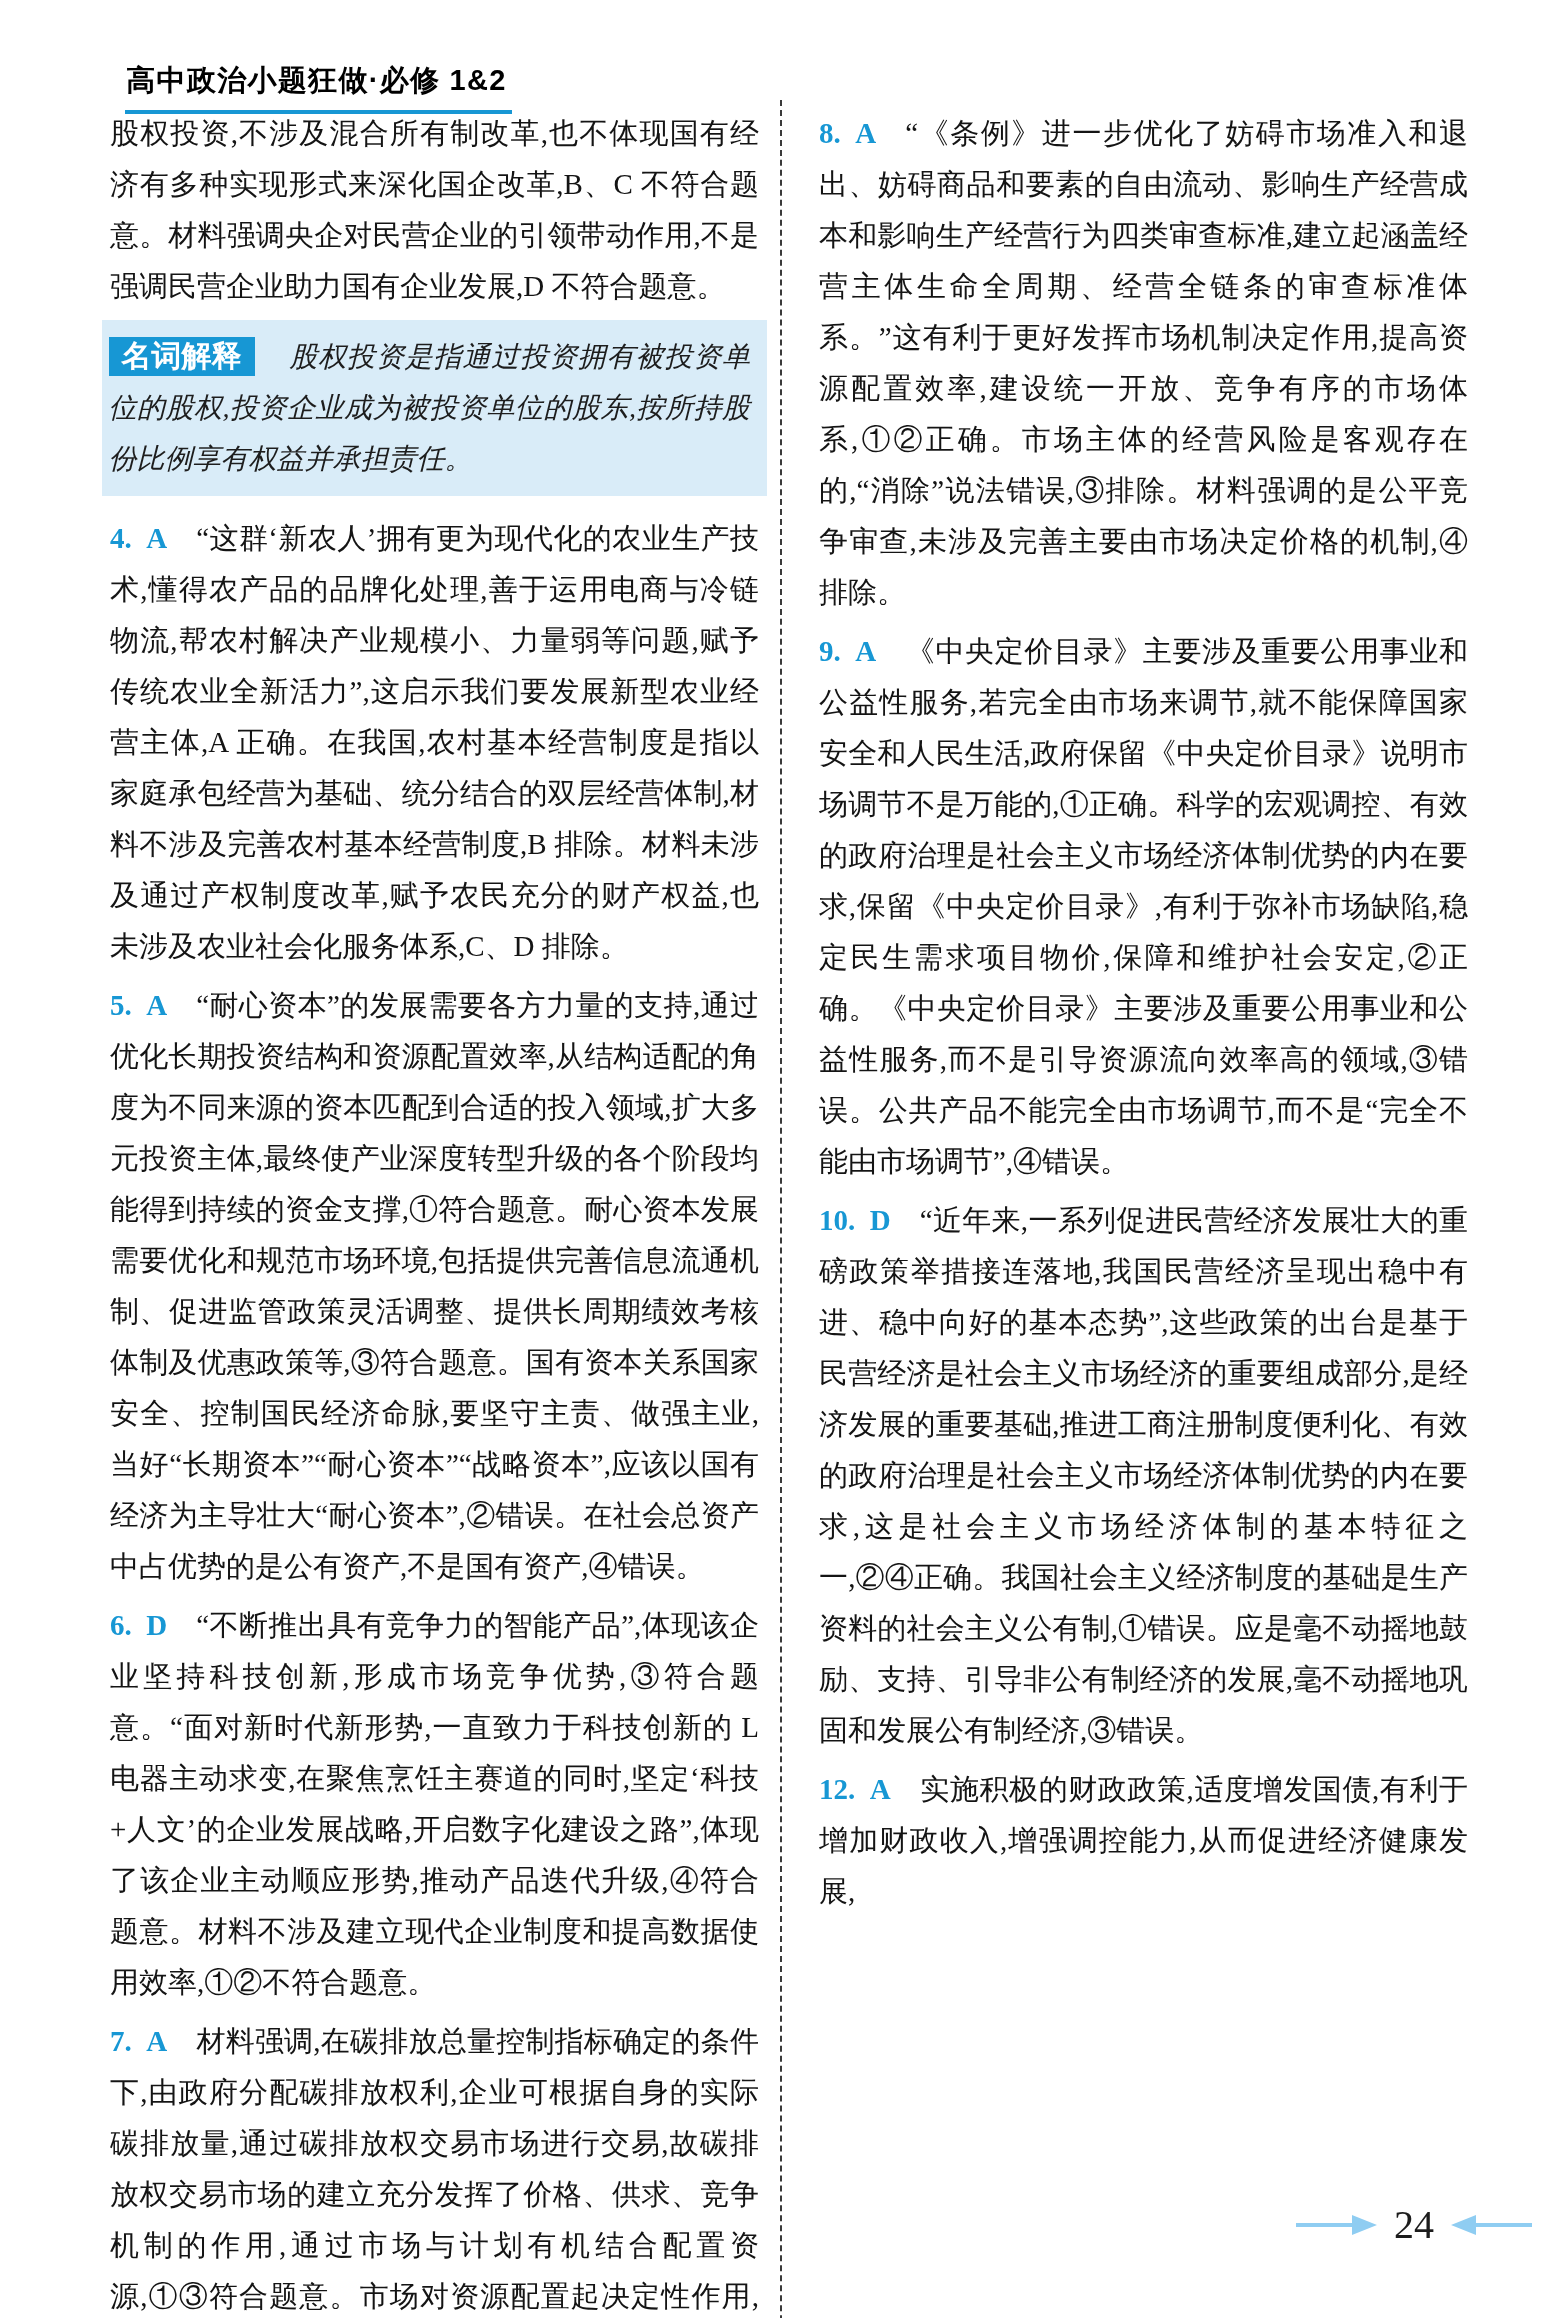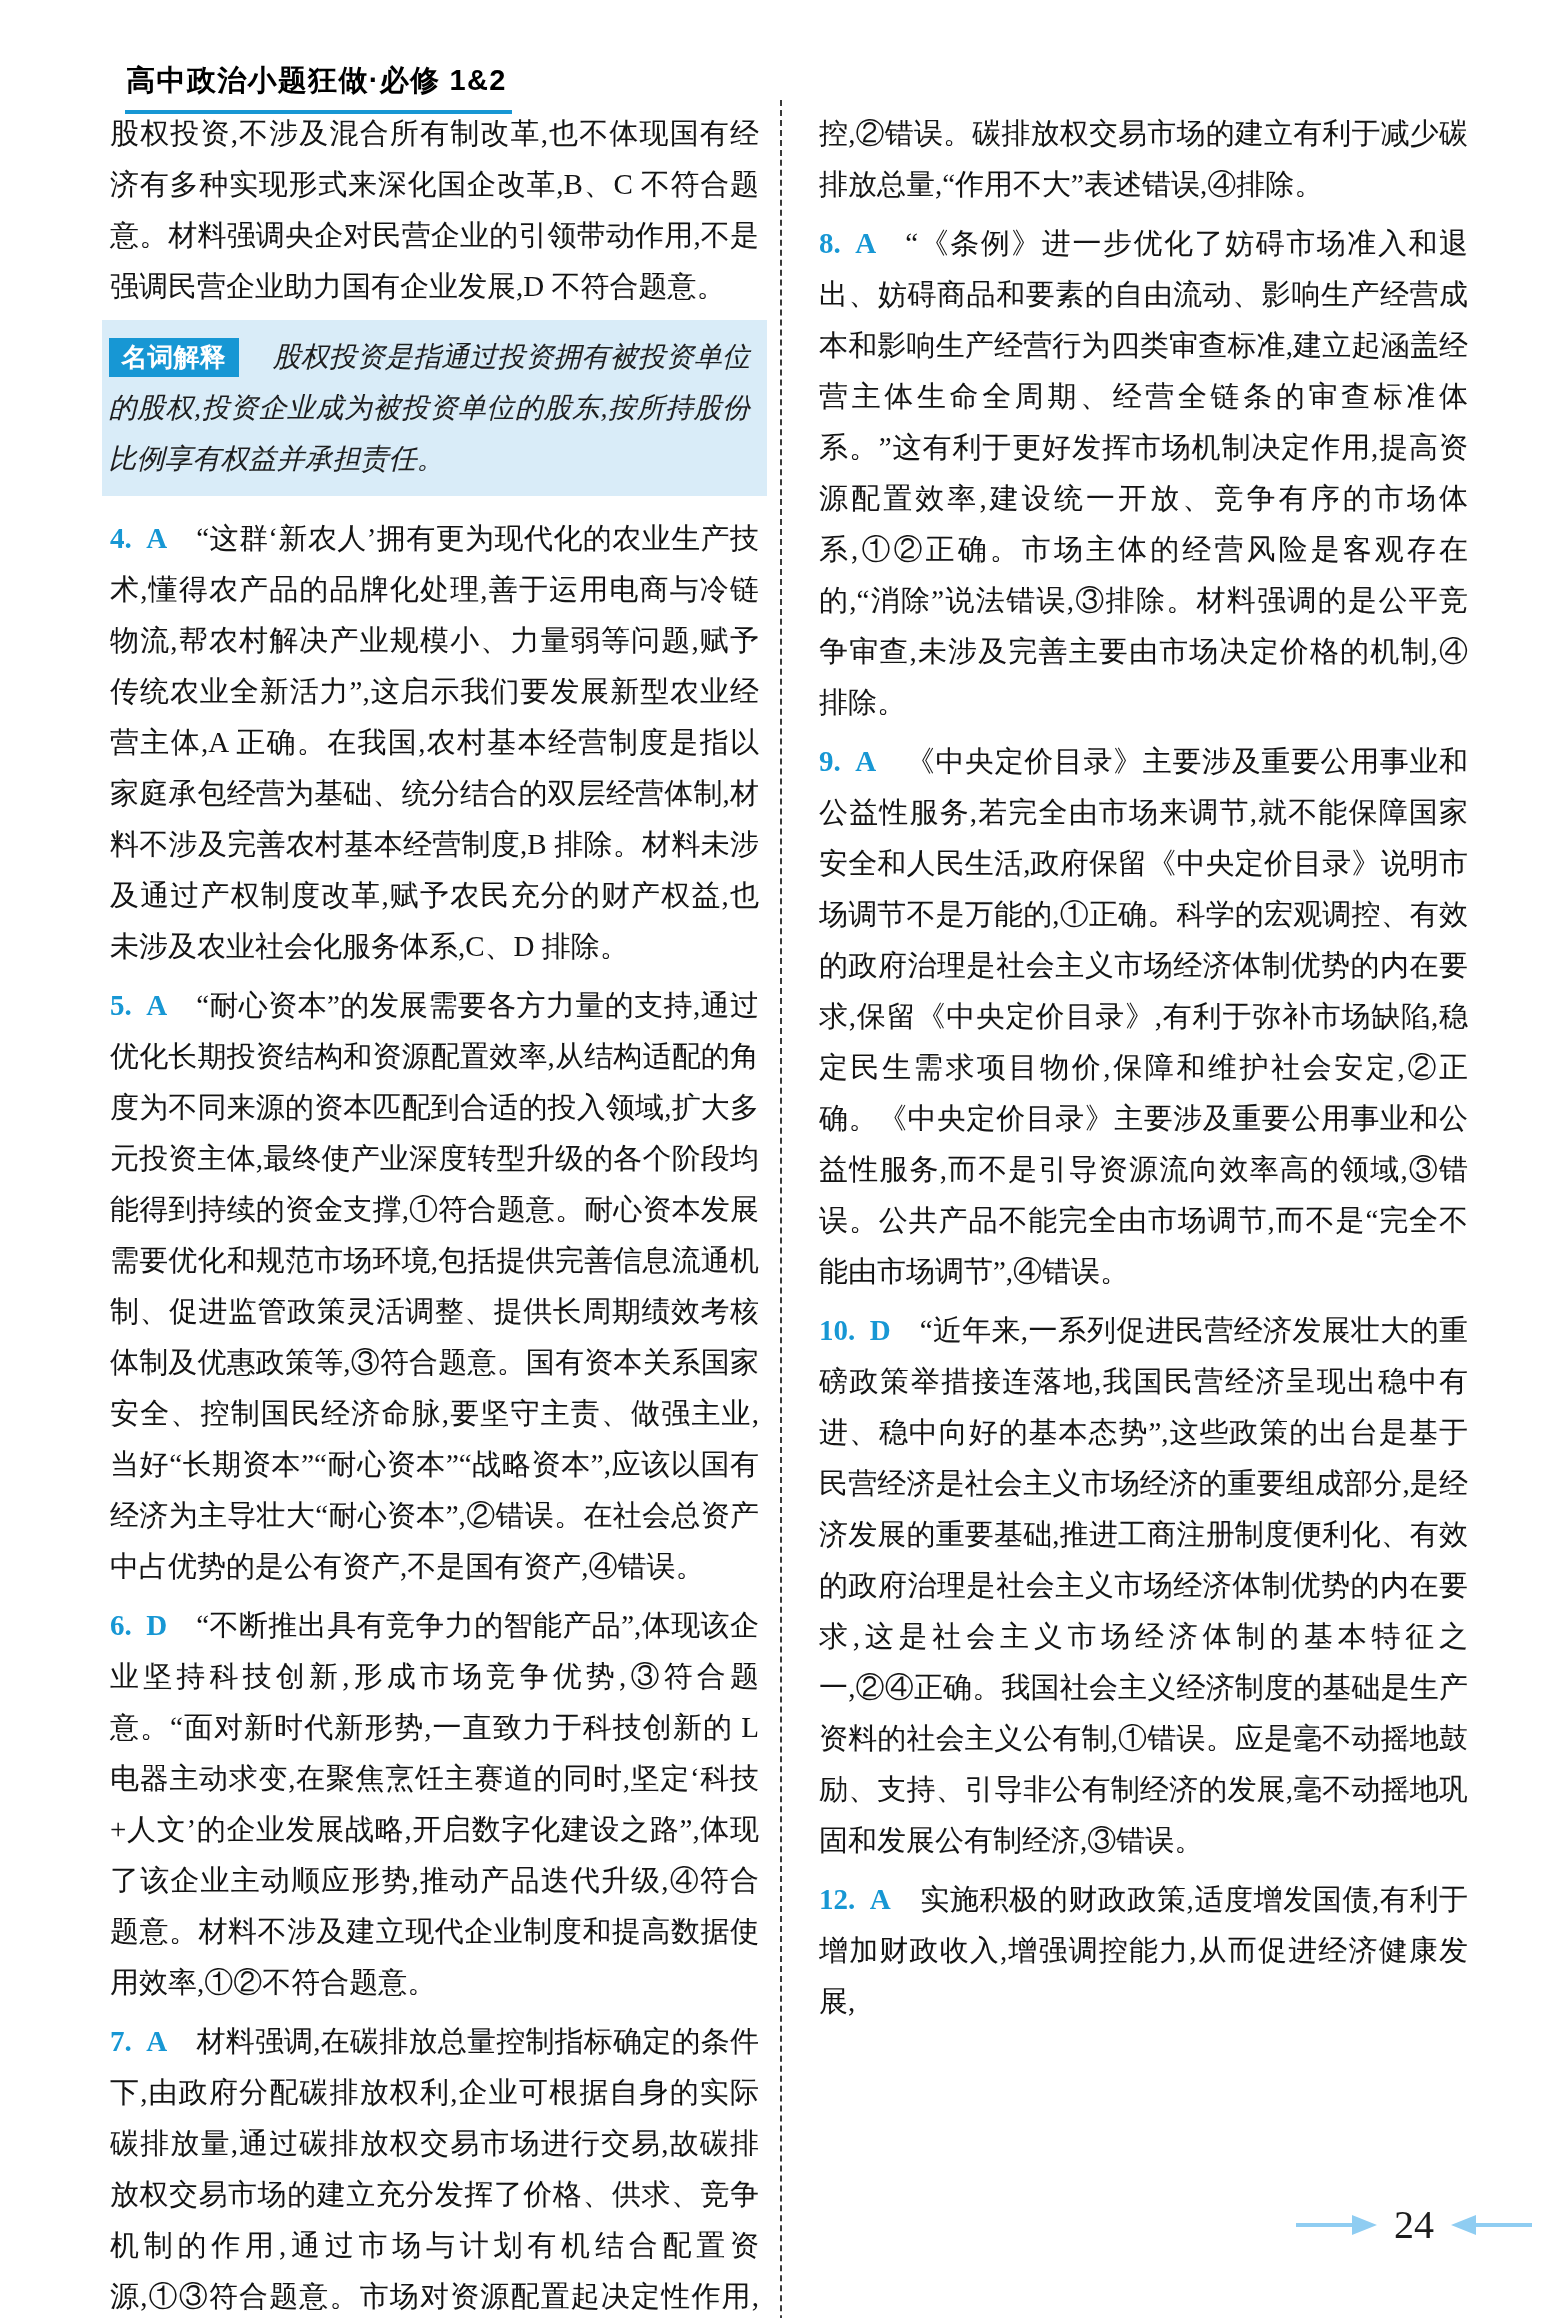--- a/index.html
+++ b/index.html
@@ -61,21 +61,21 @@
     background: #d9ecf8;
     margin: 8px 0 17px 0;
     padding: 10.5px 17px 12px 6.6px;
   }
   .term-label {
     display: inline-block;
     background: #1797d4;
     color: #ffffff;
     font-family: "Liberation Sans", sans-serif;
     font-weight: bold;
-    font-size: 26px;
+    font-size: 30px;
     line-height: 26px;
     padding: 6px 13px 7.2px 13px;
     margin-right: 34px;
   }
   .term-text {
     font-style: italic;
     font-size: 28px;
     line-height: 51px;
     color: #1d1d1d;
   }
@@ -163,23 +163,20 @@
     </p>
 
     <p class="para">
       <span class="q-num">7.</span><span class="q-ans">A</span><span>材料强调,在碳排放总量控制指标确定的条件下,由政府分配碳排放权利,企业可根据自身的实际碳排放量,通过碳排放权交易市场进行交易,故碳排放权交易市场的建立充分发挥了价格、供求、竞争机制的作用,通过市场与计划有机结合配置资源,①③符合题意。市场对资源配置起决定性作用,政府进行科学宏观调</span>
     </p>
   </div>
 
   <div class="col-divider"></div>
 
   <div class="col">
-    <p class="para">
-      <span>控,②错误。碳排放权交易市场的建立有利于减少碳排放总量,“作用不大”表述错误,④排除。</span>
-    </p>
 
     <p class="para">
       <span class="q-num">8.</span><span class="q-ans">A</span><span>“《条例》进一步优化了妨碍市场准入和退出、妨碍商品和要素的自由流动、影响生产经营成本和影响生产经营行为四类审查标准,建立起涵盖经营主体生命全周期、经营全链条的审查标准体系。”这有利于更好发挥市场机制决定作用,提高资源配置效率,建设统一开放、竞争有序的市场体系,①②正确。市场主体的经营风险是客观存在的,“消除”说法错误,③排除。材料强调的是公平竞争审查,未涉及完善主要由市场决定价格的机制,④排除。</span>
     </p>
 
     <p class="para">
       <span class="q-num">9.</span><span class="q-ans">A</span><span>《中央定价目录》主要涉及重要公用事业和公益性服务,若完全由市场来调节,就不能保障国家安全和人民生活,政府保留《中央定价目录》说明市场调节不是万能的,①正确。科学的宏观调控、有效的政府治理是社会主义市场经济体制优势的内在要求,保留《中央定价目录》,有利于弥补市场缺陷,稳定民生需求项目物价,保障和维护社会安定,②正确。《中央定价目录》主要涉及重要公用事业和公益性服务,而不是引导资源流向效率高的领域,③错误。公共产品不能完全由市场调节,而不是“完全不能由市场调节”,④错误。</span>
     </p>
 
     <p class="para">

